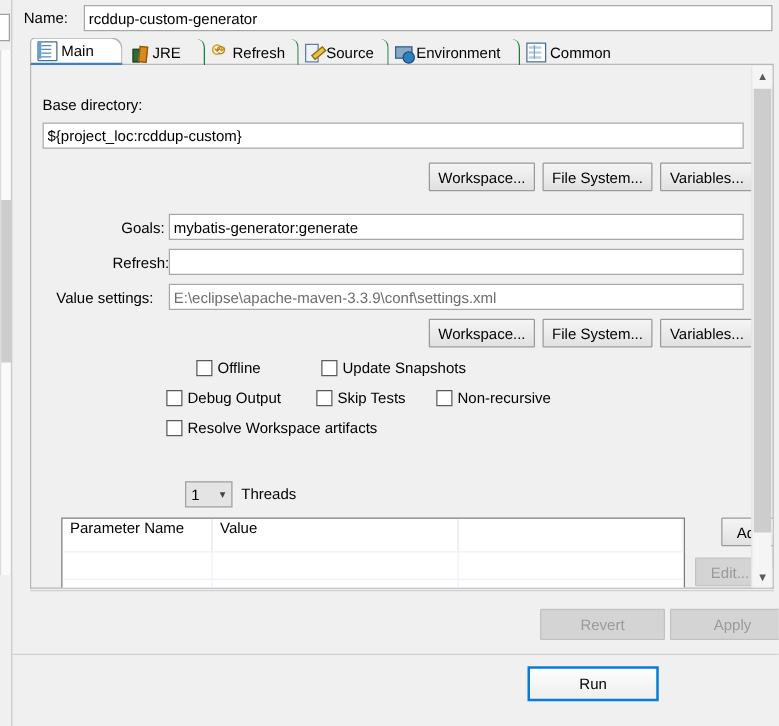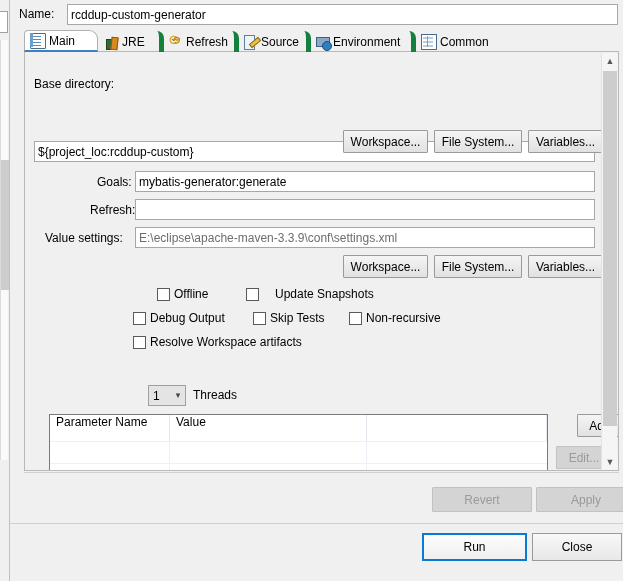--- a/index.html
+++ b/index.html
@@ -100,21 +100,21 @@
     position: absolute;
     top: 1px;
     height: 21px;
     display: flex;
     align-items: center;
     gap: 3px;
     padding: 0 7px 0 5px;
     box-sizing: border-box;
     font-size: 12px;
     color: #000;
-    border-right: 5px solid #15803d;
+    border-right: 1px solid #15803d;
     border-top-right-radius: 7px;
     white-space: nowrap;
   }
   .tab.selected {
     background: #ffffff;
     border-top: 1px solid #b0b0b0;
     border-left: 1px solid #b0b0b0;
     border-right: 1px solid #b0b0b0;
     border-bottom: 2px solid #3b7fc4;
     border-top-left-radius: 4px;
@@ -401,21 +401,21 @@
       <div class="tab" style="left:392px;width:83px;border-right:none;">
         <span class="tab-ico ico-table"></span>
         <span>Common</span>
       </div>
     </div>
 
     <div id="tab-body">
       <div id="scroll-content">
 
         <span class="field-label" style="left:9px;top:25px;">Base directory:</span>
-        <input class="text-input" style="left: 9px; top: 46px; width: 561px; margin-top: 43px;" type="text" value="${project_loc:rcddup-custom}">
+        <input class="text-input" style="left: 9px; top: 46px; width: 561px;" type="text" value="${project_loc:rcddup-custom}">
 
         <button class="btn" style="left:318px;top:78px;width:85px;">Workspace...</button>
         <button class="btn" style="left:409px;top:78px;width:88px;">File System...</button>
         <button class="btn" style="left:503px;top:78px;width:75px;">Variables...</button>
 
         <span class="field-label" style="left:72px;top:123px;">Goals:</span>
         <input class="text-input" style="left: 110px; top: 119px; width: 460px;" type="text" value="mybatis-generator:generate">
 
         <span class="field-label" style="left:65px;top:151px;">Refresh:</span>
         <input class="text-input" style="left: 110px; top: 147px; width: 460px;" type="text" value="">
@@ -424,21 +424,21 @@
         <input class="text-input muted" style="left: 110px; top: 175px; width: 460px;" type="text" value="E:\eclipse\apache-maven-3.3.9\conf\settings.xml">
 
         <button class="btn" style="left:318px;top:203px;width:85px;">Workspace...</button>
         <button class="btn" style="left:409px;top:203px;width:88px;">File System...</button>
         <button class="btn" style="left:503px;top:203px;width:75px;">Variables...</button>
 
         <label class="cbx-row" style="left:108px;top:235px;padding-left:24px;">
           <span class="cbx"></span>
           <span class="cbx-label">Offline</span>
         </label>
-        <label class="cbx-row" style="left:221px;top:235px;gap:12px;">
+        <label class="cbx-row" style="left:232px;top:235px;">
           <span class="cbx"></span>
           <span class="cbx-label">Update Snapshots</span>
         </label>
 
         <label class="cbx-row" style="left:108px;top:259px;align-items:flex-end;">
           <span class="cbx"></span>
           <span class="cbx-label">Debug Output</span>
         </label>
         <label class="cbx-row" style="left:228px;top:259px;">
           <span class="cbx"></span>
@@ -493,14 +493,13 @@
   </div>
 
   <div id="apply-bar">
     <button class="btn disabled" id="revert-btn">Revert</button>
     <button class="btn disabled" id="apply-btn">Apply</button>
   </div>
 
   <div id="bottom-sep"></div>
 
   <button id="run-btn">Run</button>
-  <button id="close-btn">Close</button>
 </div>
 
 </body></html>

